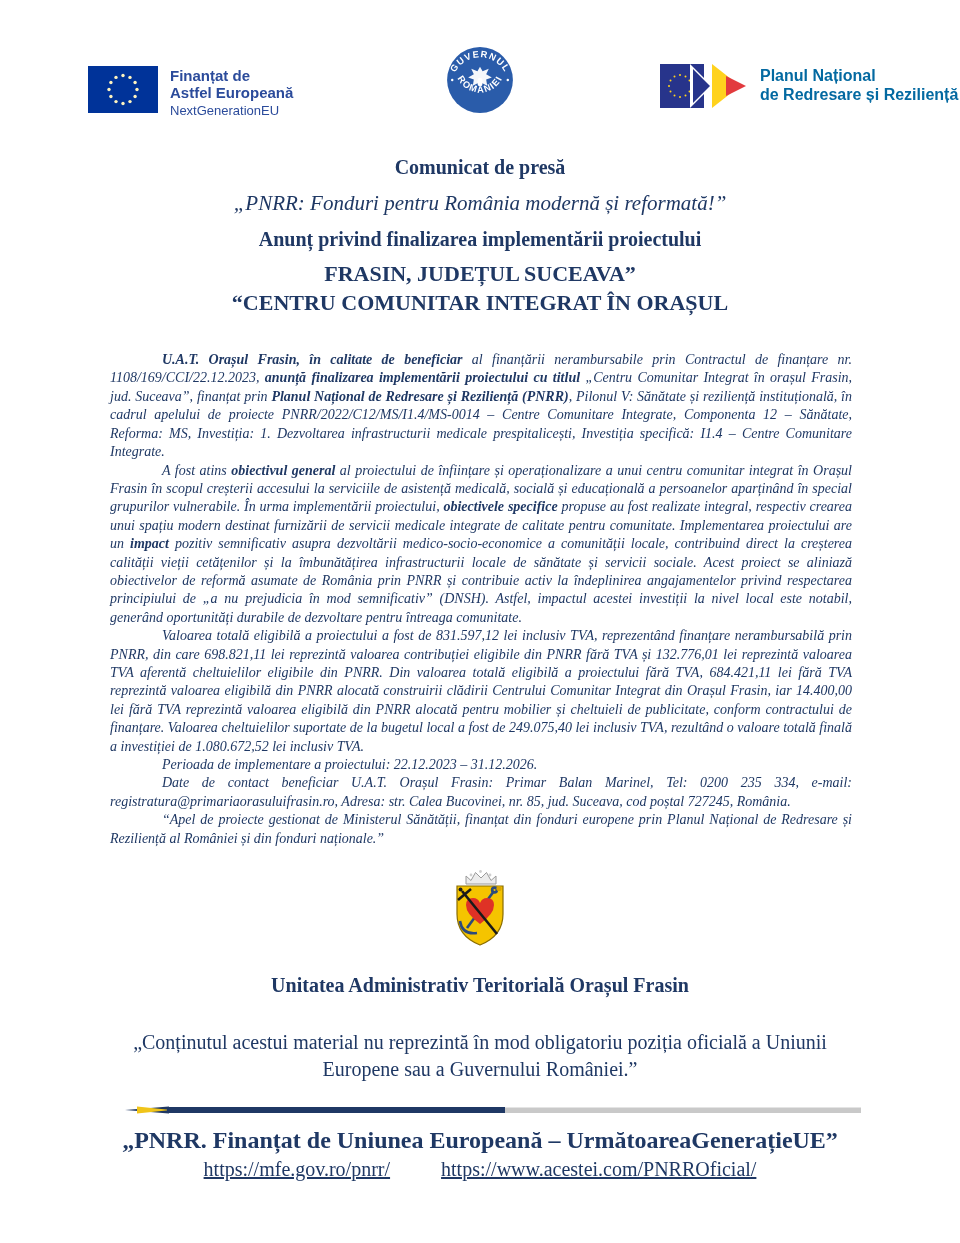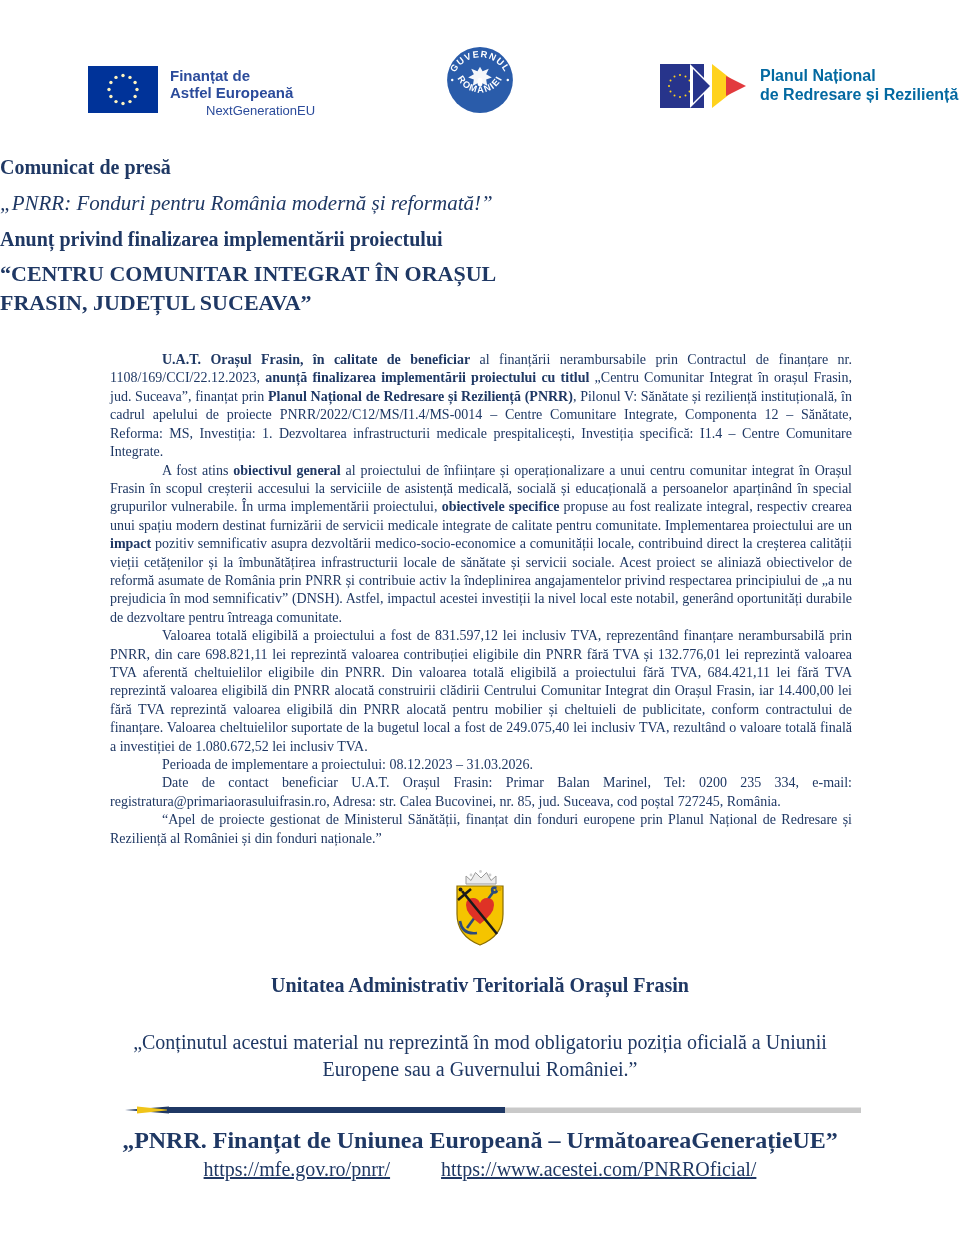--- a/index.html
+++ b/index.html
@@ -5,32 +5,32 @@
   html,body{margin:0;padding:0;background:#ffffff;}
   .page{
     position:relative;width:960px;height:1243px;background:#fff;overflow:hidden;
     font-family:"Liberation Serif","DejaVu Serif",serif;color:#1F3864;
   }
   
   .hdr{position:relative;height:150px;}
   .eu-block{position:absolute;left:88px;top:66px;display:flex;align-items:flex-start;gap:12px;}
   .eu-text{font-family:"Liberation Sans","DejaVu Sans",sans-serif;color:#2B4B9B;line-height:1.12;padding-top:2px;}
   .eu-text .b{font-weight:bold;font-size:15px;}
-  .eu-text .r{font-size:13px;margin-top:2px;margin-left:36px;}
+  .eu-text .r{font-size:13px;margin-top:2px;}
   .gov-seal{position:absolute;left:444px;top:44px;}
   .pnrr-block{position:absolute;left:660px;top:62px;display:flex;align-items:center;gap:8px;}
   .pnrr-text{font-family:"Liberation Sans","DejaVu Sans",sans-serif;font-weight:bold;color:#0369a1;font-size:16px;line-height:1.18;}
   
-  .titles{}
+  .titles{text-align:center;}
   .t-main{font-size:20px;font-weight:bold;margin:6px 0 12px;}
   .t-slogan{font-size:21px;font-style:italic;margin:0 0 12px;}
   .t-announce{font-size:20px;font-weight:bold;margin:0 0 8px;}
   .t-project{font-size:22px;font-weight:bold;line-height:1.32;margin:0;}
   
-  .body-text{margin:34px 108px 0 110px;font-size:14px;line-height:18.4px;text-align:justify;}
+  .body-text{margin:34px 108px 0 110px;font-size:14px;line-height:18.4px;text-align:justify;font-style:italic;}
   .body-text p{margin:0;text-indent:52px;}
   .body-text b{font-weight:bold;}
   
   .arms-wrap{text-align:center;margin-top:10px;}
   .beneficiary{font-size:20px;font-weight:bold;text-align:center;margin-top:14px;}
   .disclaimer{font-size:20px;text-align:center;margin:32px 100px 0;line-height:1.35;}
   .rule-wrap{margin:18px 0 0 125px;}
   .f-slogan{font-size:24px;font-weight:bold;text-align:center;margin-top:8px;}
   .f-links{text-align:center;margin-top:4px;font-size:20px;}
   .f-links a{color:#1F3864;text-decoration:underline;margin:0 23px;}
@@ -114,29 +114,29 @@
         <div>Planul Național</div>
         <div>de Redresare și Reziliență</div>
       </div>
     </div>
   </div>
 
   <div class="titles">
     <div class="t-main">Comunicat de presă</div>
     <div class="t-slogan">„PNRR: Fonduri pentru România modernă și reformată!”</div>
     <div class="t-announce">Anunț privind finalizarea implementării proiectului</div>
+    <div class="t-project">FRASIN, JUDEȚUL SUCEAVA”</div>
     <div class="t-project">“CENTRU COMUNITAR INTEGRAT ÎN ORAȘUL</div>
-    <div class="t-project">FRASIN, JUDEȚUL SUCEAVA”</div>
   </div>
 
   <div class="body-text">
     <p><b>U.A.T. Orașul Frasin, în calitate de beneficiar</b><span> al finanțării nerambursabile prin Contractul de finanțare nr. 1108/169/CCI/22.12.2023, </span><b>anunță finalizarea implementării proiectului cu titlul</b><span> „Centru Comunitar Integrat în orașul Frasin, jud. Suceava”, finanțat prin </span><b>Planul Național de Redresare și Reziliență (PNRR)</b><span>, Pilonul V: Sănătate și reziliență instituțională, în cadrul apelului de proiecte PNRR/2022/C12/MS/I1.4/MS-0014 – Centre Comunitare Integrate, Componenta 12 – Sănătate, Reforma: MS, Investiția: 1. Dezvoltarea infrastructurii medicale prespitalicești, Investiția specifică: I1.4 – Centre Comunitare Integrate.</span></p>
     <p><span>A fost atins </span><b>obiectivul general</b><span> al proiectului de înființare și operaționalizare a unui centru comunitar integrat în Orașul Frasin în scopul creșterii accesului la serviciile de asistență medicală, socială și educațională a persoanelor aparținând în special grupurilor vulnerabile. În urma implementării proiectului, </span><b>obiectivele specifice</b><span> propuse au fost realizate integral, respectiv crearea unui spațiu modern destinat furnizării de servicii medicale integrate de calitate pentru comunitate. Implementarea proiectului are un </span><b>impact</b><span> pozitiv semnificativ asupra dezvoltării medico-socio-economice a comunității locale, contribuind direct la creșterea calității vieții cetățenilor și la îmbunătățirea infrastructurii locale de sănătate și servicii sociale. Acest proiect se aliniază obiectivelor de reformă asumate de România prin PNRR și contribuie activ la îndeplinirea angajamentelor privind respectarea principiului de „a nu prejudicia în mod semnificativ” (DNSH). Astfel, impactul acestei investiții la nivel local este notabil, generând oportunități durabile de dezvoltare pentru întreaga comunitate.</span></p>
     <p><span>Valoarea totală eligibilă a proiectului a fost de 831.597,12 lei inclusiv TVA, reprezentând finanțare nerambursabilă prin PNRR, din care 698.821,11 lei reprezintă valoarea contribuției eligibile din PNRR fără TVA și 132.776,01 lei reprezintă valoarea TVA aferentă cheltuielilor eligibile din PNRR. Din valoarea totală eligibilă a proiectului fără TVA, 684.421,11 lei fără TVA  reprezintă valoarea eligibilă din PNRR alocată construirii clădirii Centrului Comunitar Integrat din Orașul Frasin, iar 14.400,00 lei fără TVA reprezintă valoarea eligibilă din PNRR alocată pentru mobilier și cheltuieli de publicitate, conform contractului de finanțare. Valoarea cheltuielilor suportate de la bugetul local a fost de 249.075,40 lei inclusiv TVA, rezultând o valoare totală finală a investiției de 1.080.672,52 lei inclusiv TVA.</span></p>
-    <p><span>Perioada de implementare a proiectului: 08.12.2023 – 31.03.2026.</span></p>
+    <p><span>Perioada de implementare a proiectului: 22.12.2023 – 31.12.2026.</span></p>
     <p><span>Date de contact beneficiar U.A.T. Orașul Frasin: Primar Balan Marinel, Tel: 0200 235 334, e-mail: registratura@primariaorasuluifrasin.ro, Adresa: str. Calea Bucovinei, nr. 85, jud. Suceava, cod poștal 727245, România.</span></p>
     <p><span>“Apel de proiecte gestionat de Ministerul Sănătății, finanțat din fonduri europene prin Planul Național de Redresare și Reziliență al României și din fonduri naționale.”</span></p>
   </div>
 
   <div class="arms-wrap">
     <svg width="66" height="98" viewBox="0 0 66 98">
 
       <path d="M19,26 v-8 l5,4.5 4.5,-8 5.5,5.5 5.5,-5.5 4.5,8 5,-4.5 v8 z" fill="#ECECEC" stroke="#9A9A9A" stroke-width="1"></path>
       <circle cx="24" cy="17" r="1.4" fill="#CFCFCF"></circle>
         <circle cx="33.5" cy="13.5" r="1.4" fill="#CFCFCF"></circle>

